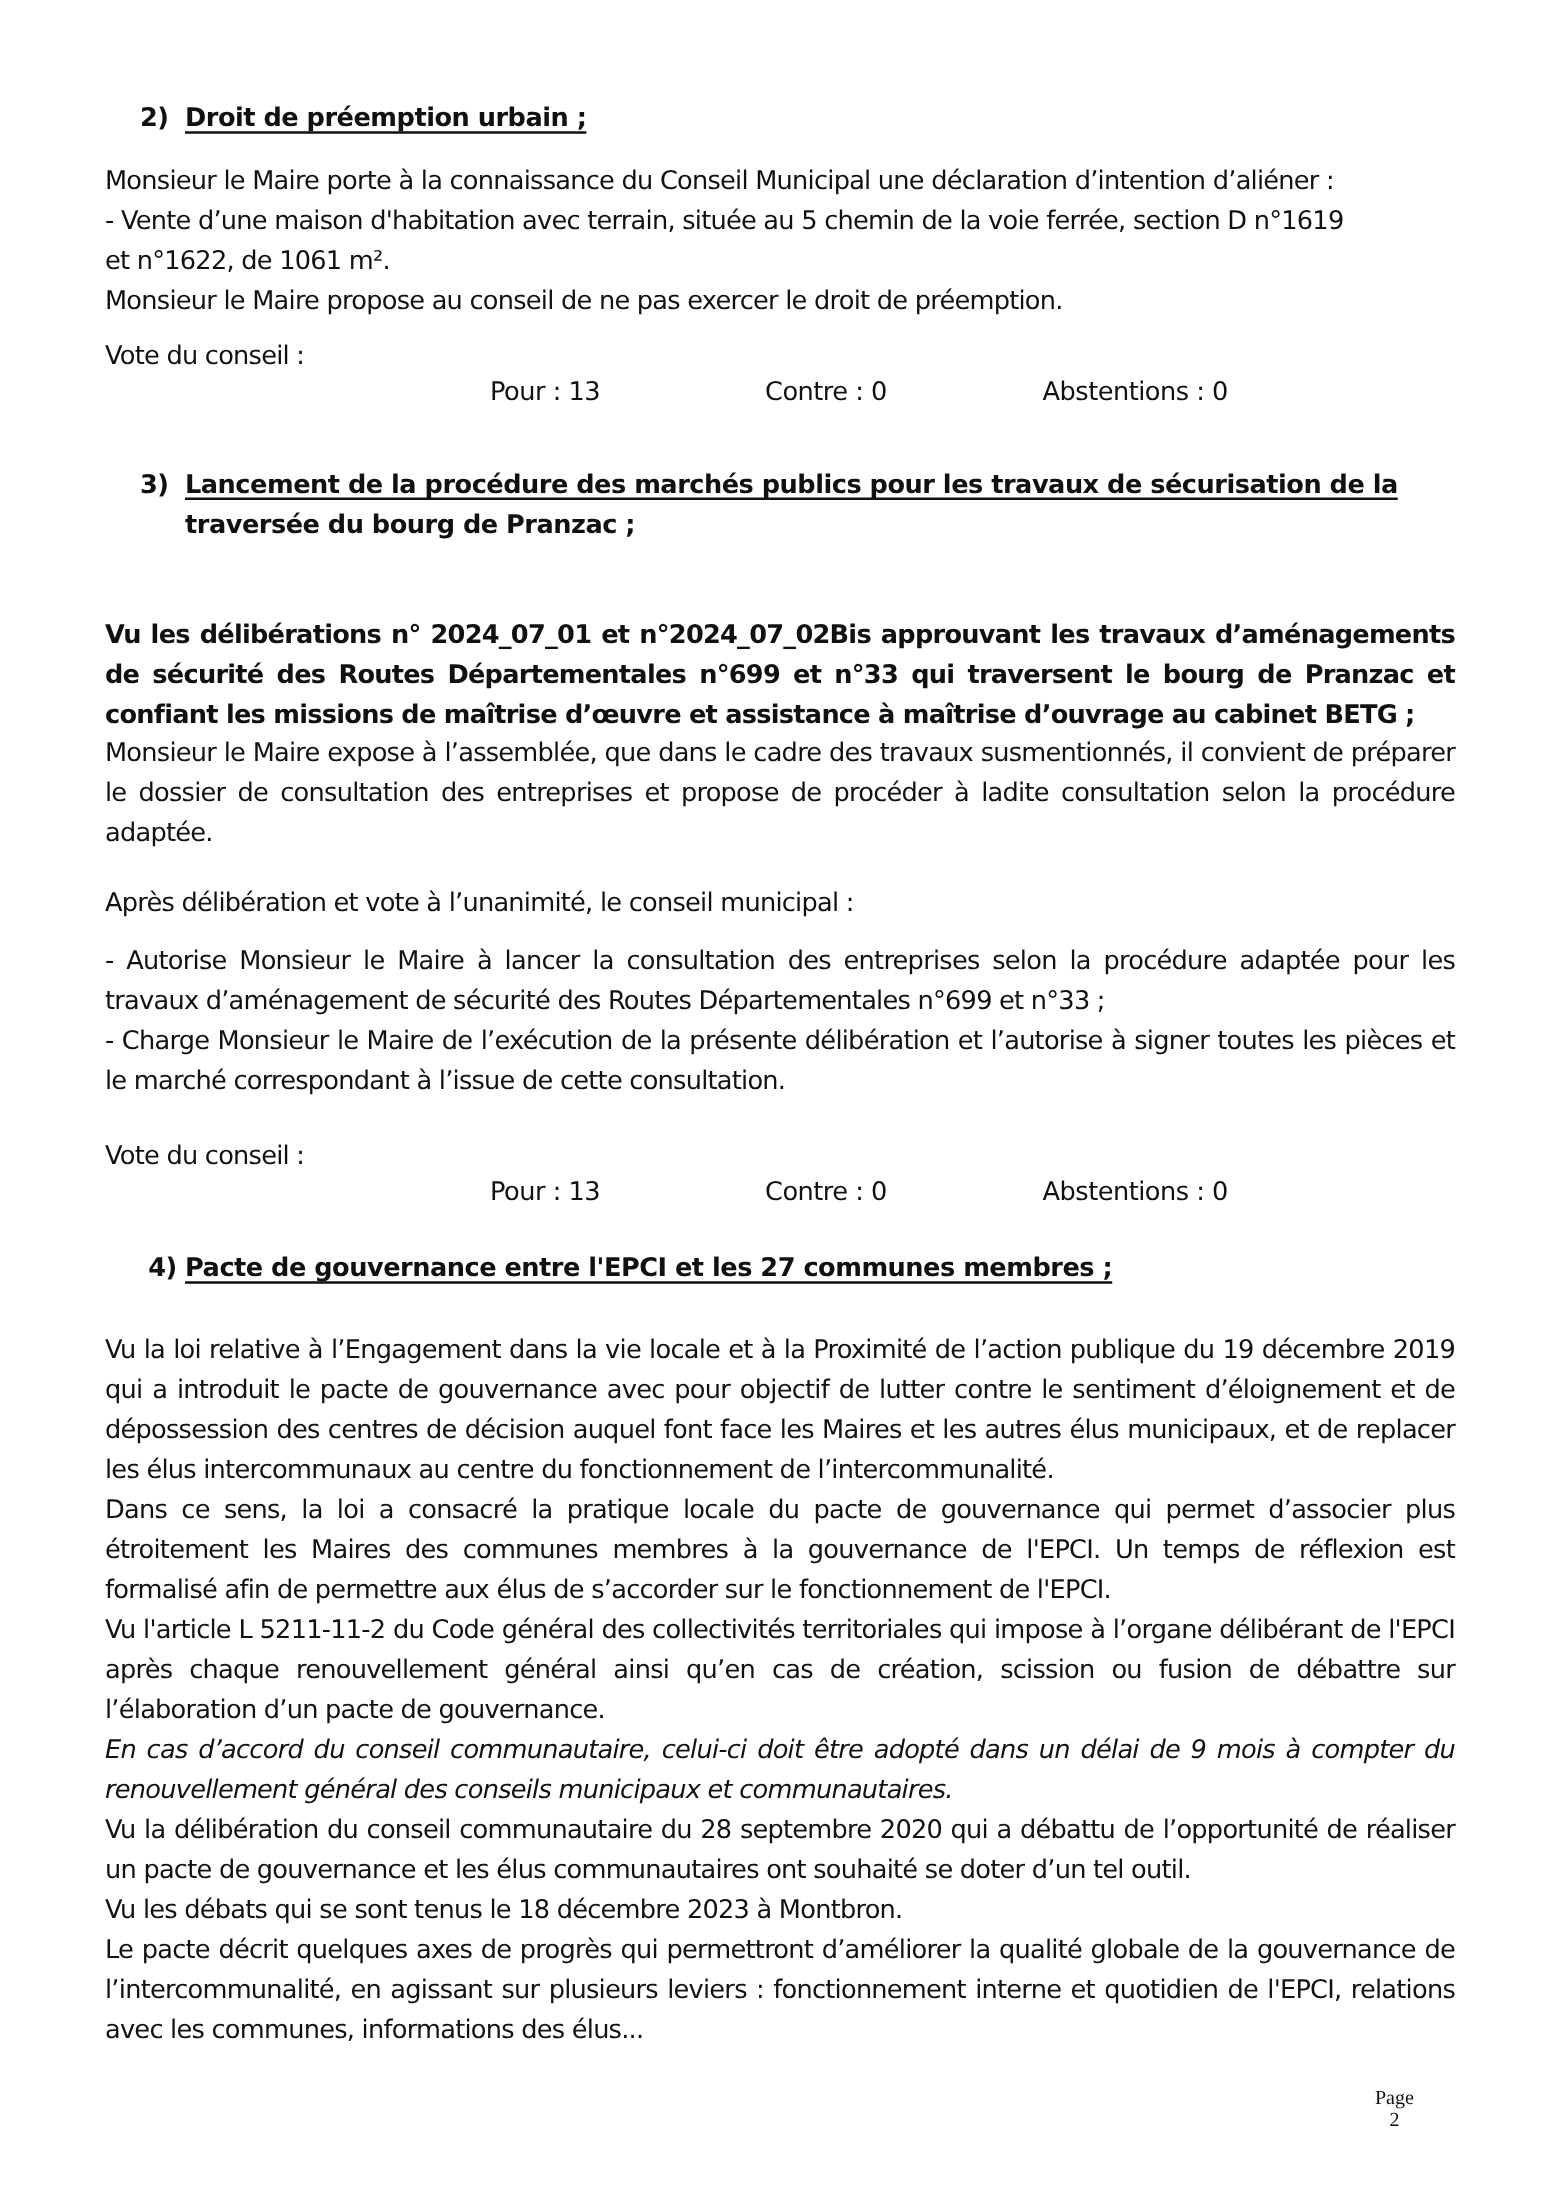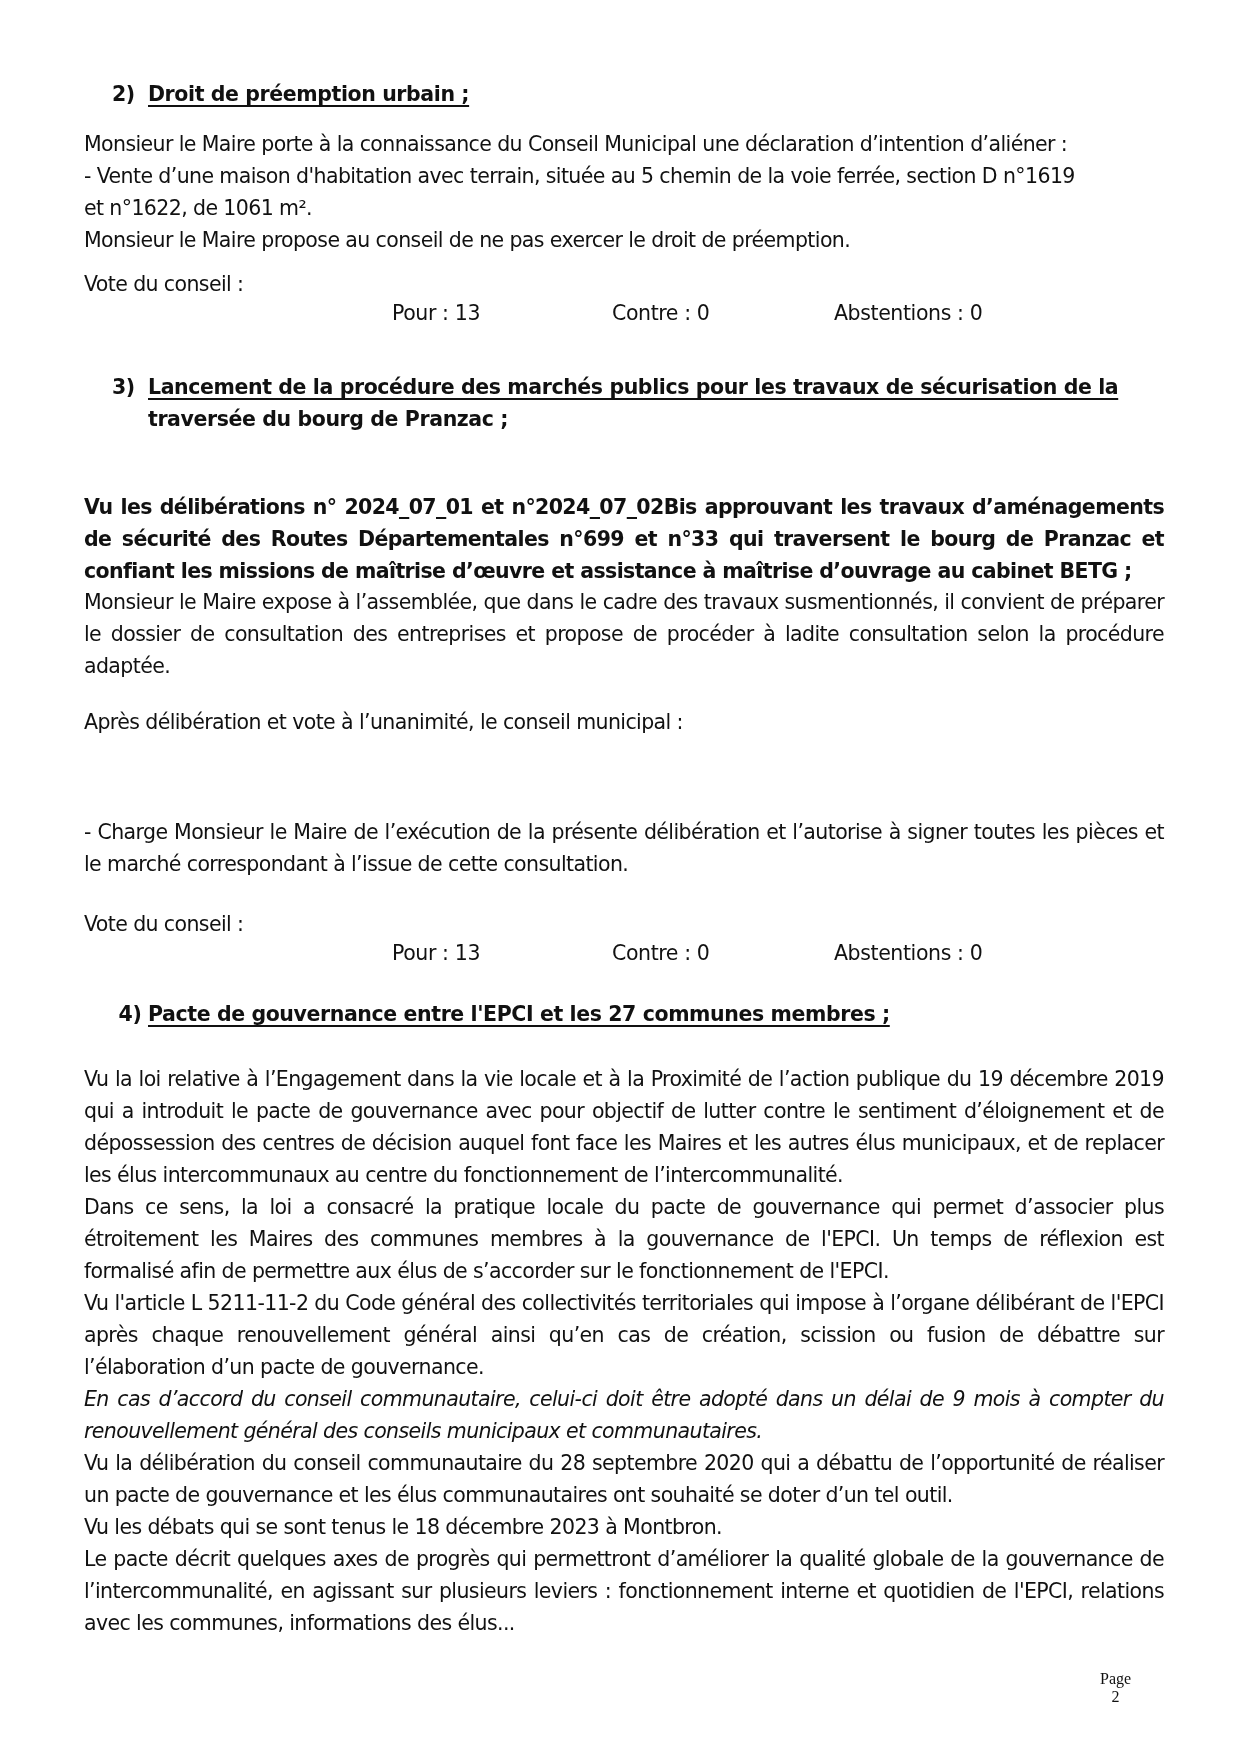--- a/index.html
+++ b/index.html
@@ -41,20 +41,21 @@
   <div class="votes" style="top:297px; left:834px;">Abstentions :  0</div>
 
   <div class="heading" style="top:360px;margin-top:11px;">
     <span class="num">3)</span><span class="title">Lancement de la procédure des marchés publics pour les travaux de sécurisation de la</span>
     <span class="cont">traversée du bourg de Pranzac ;</span>
   </div>
 
   <div class="blk just" style="top:491px;font-weight:bold;">Vu les délibérations n° 2024_07_01 et n°2024_07_02Bis approuvant les travaux d’aménagements de sécurité des Routes Départementales n°699 et n°33 qui traversent le bourg de Pranzac et confiant les missions de maîtrise d’œuvre et assistance à maîtrise d’ouvrage au cabinet BETG ;</div>
   <div class="blk just" style="top:706px;">Après délibération et vote à l’unanimité, le conseil municipal :</div>
   <div class="blk just" style="top:586px;">Monsieur le Maire expose à l’assemblée, que dans le cadre des travaux susmentionnés, il convient de préparer le dossier de consultation des entreprises et propose de procéder à ladite consultation selon la procédure adaptée.</div>
+  <div class="blk just" style="top:752px;">- Autorise Monsieur le Maire à lancer la consultation des entreprises selon la procédure adaptée pour les travaux d’aménagement de sécurité des Routes Départementales n°699 et n°33 ;</div>
   <div class="blk just" style="top:816px;">- Charge Monsieur le Maire de l’exécution de la présente délibération et l’autorise à signer toutes les pièces et le marché correspondant à l’issue de cette consultation.</div>
 
   <div class="blk" style="top:908px;">Vote du conseil :</div>
   <div class="votes" style="top:937px; left:392px;">Pour :  13</div>
   <div class="votes" style="top:937px; left:612px;">Contre : 0</div>
   <div class="votes" style="top:937px; left:834px;">Abstentions :  0</div>
 
   <div class="heading" style="top:998px;text-align:center;">
     <span class="num">4)</span><span class="title">Pacte de gouvernance entre l'EPCI et les 27 communes membres ;</span>
   </div>

